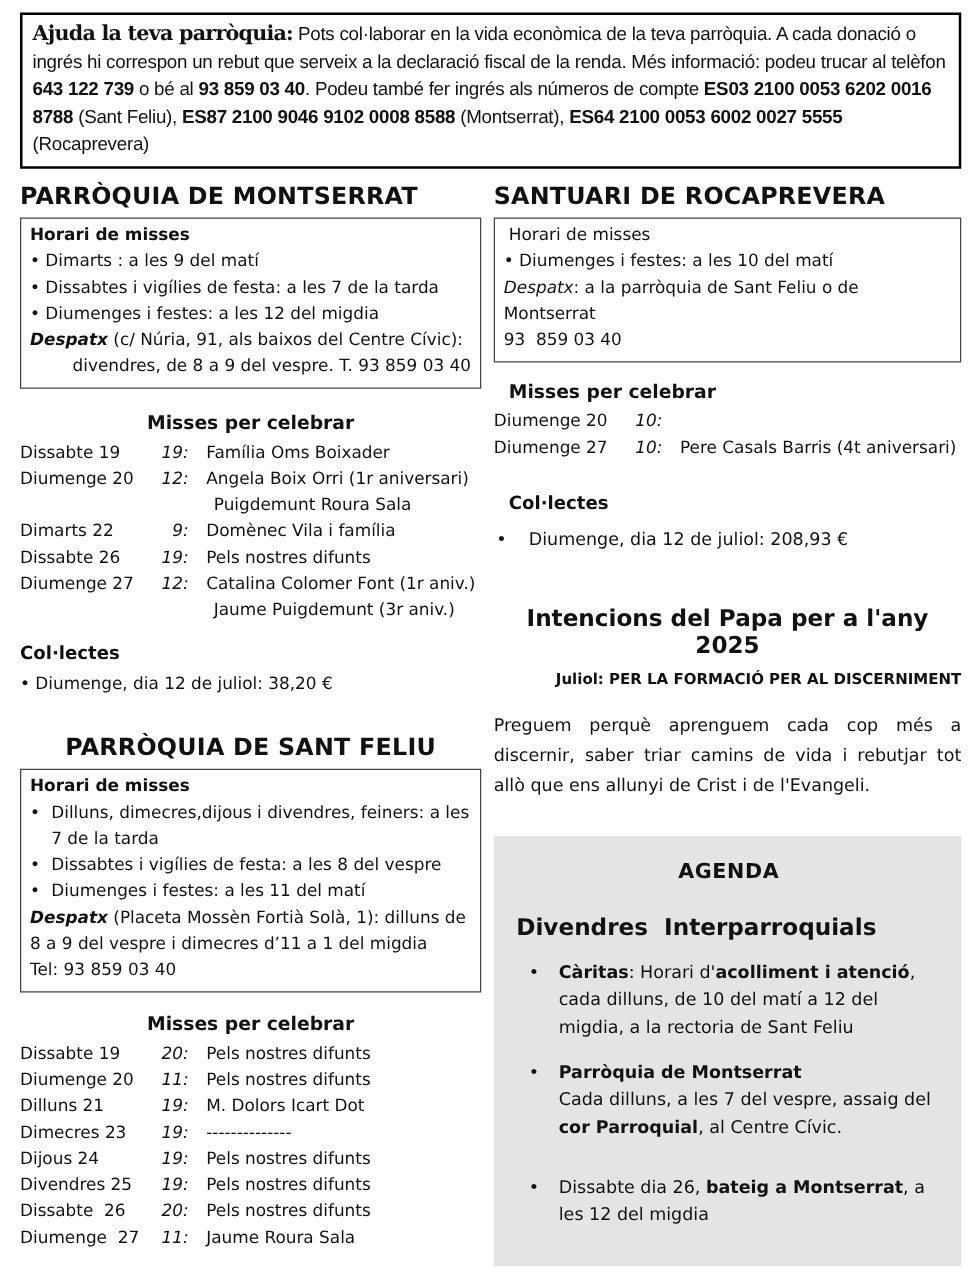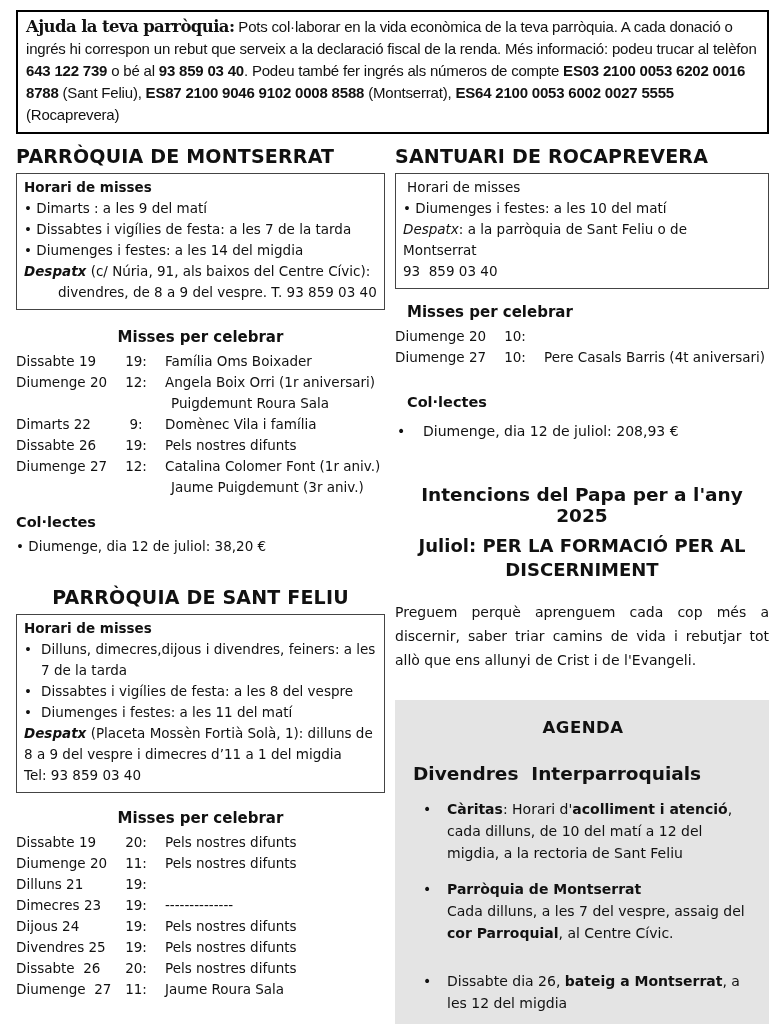--- a/index.html
+++ b/index.html
@@ -43,39 +43,39 @@
   .bullet-hang { display:grid; grid-template-columns:17px auto; }
   .despatx { font-weight:bold; font-style:italic; }
   .despatx-plain { font-style:italic; }
   .indent2 { padding-left:34px; }
 
   
   .masses-heading { font-size:15px; font-weight:bold; text-align:center; }
   .masses-heading.left { text-align:left; padding-left:12px; }
   .masses { margin-top:5px; font-size:13.5px; line-height:21px; }
   .mass-row { display:grid; grid-template-columns:105px 44px auto; }
-  .mass-row .time { text-align:center; padding-right:14px; }
+  .mass-row .time { font-style:italic; text-align:right; padding-right:14px; }
   .mass-row .day { white-space:pre-wrap; }
   .cont { padding-left:6px; }
 
   
   .sub-heading { font-size:14.5px; font-weight:bold; }
 
   .bullet-inline { font-size:13.5px; line-height:21px; }
   .bullet-wide { display:grid; grid-template-columns:28px auto; font-size:14px; line-height:22px; }
   .bullet-wide .bdot { padding-left:2px; }
 
   
   .mt6{margin-top:6px;} .mt10{margin-top:10px;}
   .mt14{margin-top:14px;} .mt16{margin-top:16px;} .mt18{margin-top:18px;}
   .mt22{margin-top:22px;} .mt26{margin-top:26px;} .mt30{margin-top:30px;} .mt42{margin-top:42px;}
 
   
   .intencions-title { font-size:18.5px; font-weight:bold; text-align:center; }
-  .intencions-sub { font-size:18px; font-weight:bold; text-align:center; line-height:1.35; margin-top:8px; }
+  .intencions-sub { font-size:12px; font-weight:bold; text-align:right; line-height:1.35; margin-top:8px; }
   .intencions-body { font-size:14px; line-height:24px; text-align:justify; margin-top:18px; }
 
   .agenda-box { background:#e4e4e4; margin-top:28px; padding:18px 16px 30px 18px; }
   .agenda-heading { font-size:16.5px; font-weight:bold; text-align:center; letter-spacing:0.5px; }
   .agenda-sub { font-size:18.5px; font-weight:bold; margin-top:26px; white-space:pre-wrap; }
   .agenda-item { display:grid; grid-template-columns:34px auto; font-size:14px; line-height:22px; margin-top:14px; }
   .agenda-item .bdot { padding-left:10px; }
   .agenda-item b { font-weight:bold;text-align:center; }
   .agenda-gap { margin-top:26px; }
 </style>
@@ -91,21 +91,21 @@
   <div class="columns">
 
     <div class="col-left">
 
       <h1 class="section-title">PARRÒQUIA DE MONTSERRAT</h1>
 
       <div class="sched-box">
         <div class="sched-heading">Horari de misses</div>
         <div class="bullet-line">• <span>Dimarts : a les 9 del matí</span></div>
         <div class="bullet-line">• <span>Dissabtes i vigílies de festa: a les 7 de la tarda</span></div>
-        <div class="bullet-line">• <span>Diumenges i festes: a les 14 del migdia</span></div>
+        <div class="bullet-line">• <span>Diumenges i festes: a les 12 del migdia</span></div>
         <div><span class="despatx">Despatx</span><span> (c/ Núria, 91, als baixos del Centre Cívic):</span></div>
         <div class="indent2">divendres, de 8 a 9 del vespre. T. 93 859 03 40</div>
       </div>
 
       <div class="masses-heading mt18">Misses per celebrar</div>
 
       <div class="masses">
         <div class="mass-row">
           <span class="day">Dissabte 19</span>
             <span class="time">19:</span>
@@ -175,20 +175,21 @@
             <span class="name">Pels nostres difunts</span>
         </div>
         <div class="mass-row">
           <span class="day">Diumenge 20</span>
             <span class="time">11:</span>
             <span class="name"> Pels nostres difunts</span>
         </div>
         <div class="mass-row">
           <span class="day">Dilluns 21</span>
             <span class="time">19:</span>
+            <span class="name">M. Dolors Icart Dot</span>
         </div>
         <div class="mass-row">
           <span class="day">Dimecres 23</span>
             <span class="time">19:</span>
             <span class="name">--------------</span>
         </div>
         <div class="mass-row">
           <span class="day">Dijous 24</span>
             <span class="time">19:</span>
             <span class="name">Pels nostres difunts</span>

